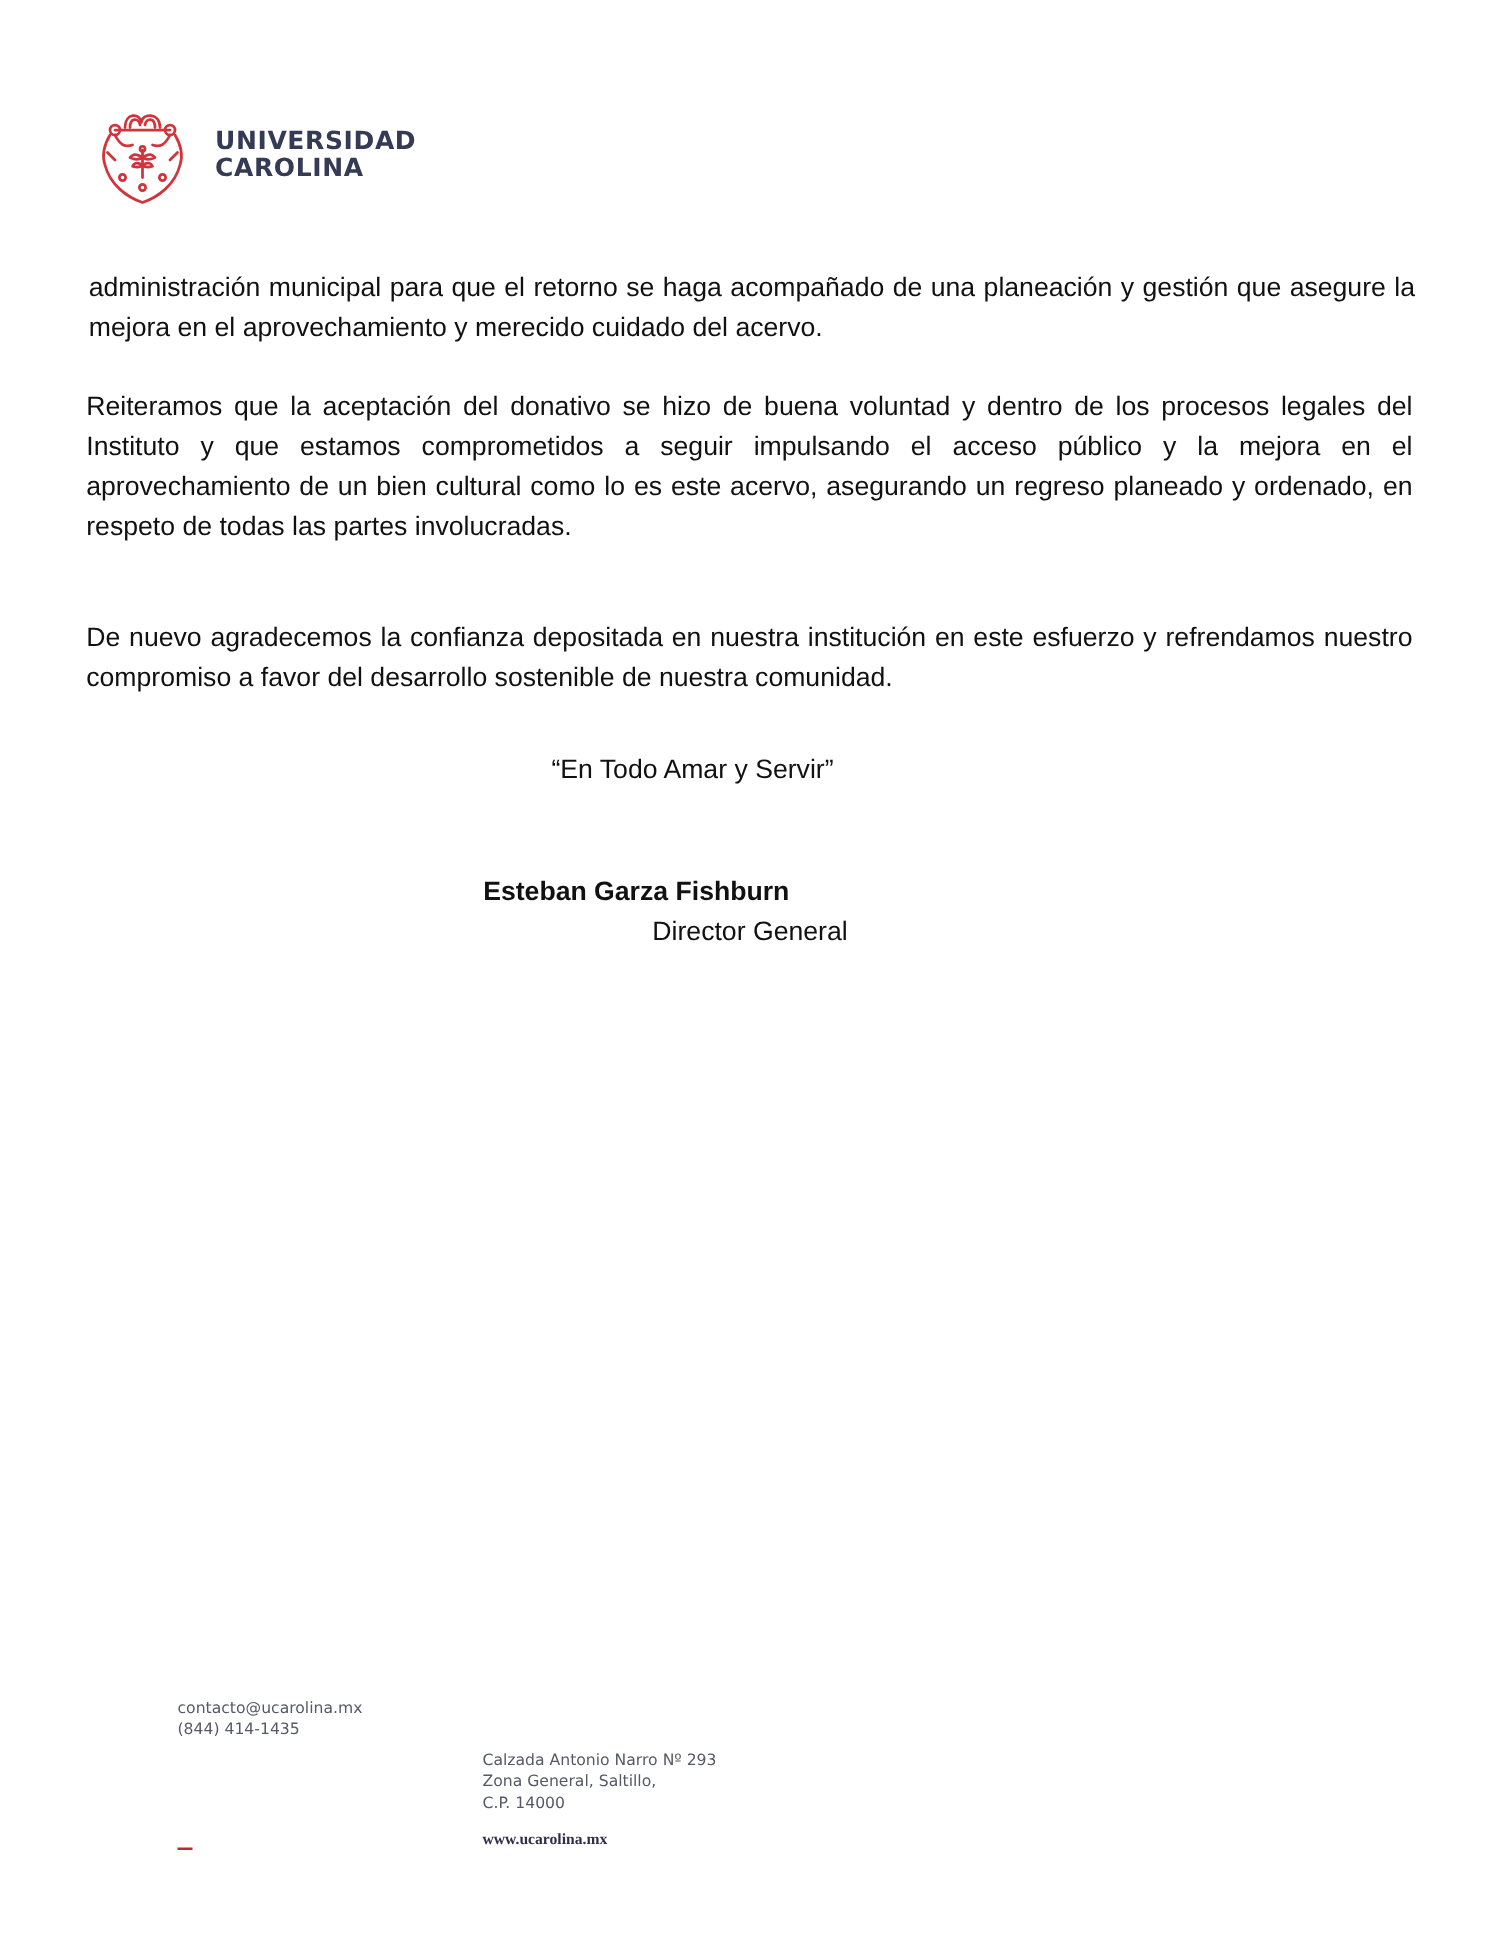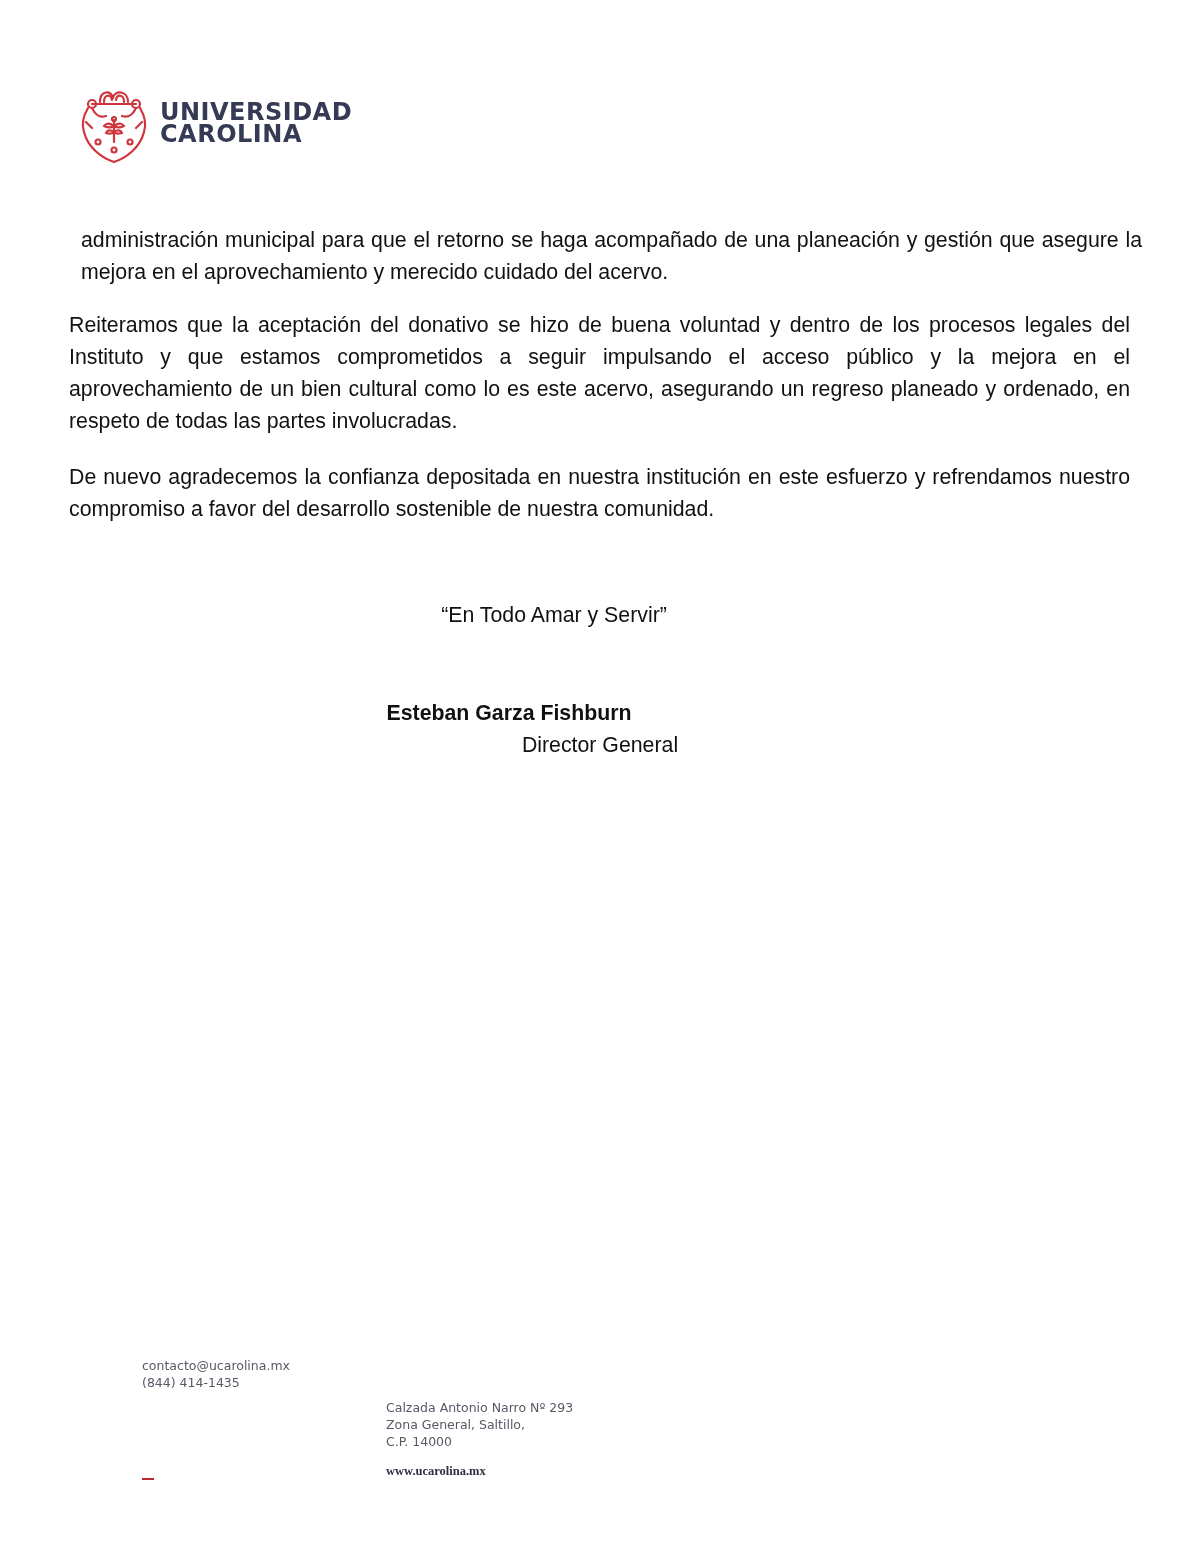--- a/index.html
+++ b/index.html
@@ -1,24 +1,24 @@
 <!DOCTYPE html>
 <html><head>
 <meta charset="utf-8">
 <style>
   html, body { margin: 0; padding: 0; background: #ffffff; }
   body { width: 1200px; height: 1552px; position: relative; overflow: hidden; font-family: "Liberation Sans", sans-serif; color: #111111; }
   .logo { position: absolute; left: 78px; top: 82px; display: flex; align-items: center; }
   .crest { width: 72px; height: 82px; }
-  .logo-text { margin-left: 10px; font-family: "DejaVu Sans", sans-serif; font-weight: bold; color: #353a55; font-size: 24px; line-height: 22px; letter-spacing: 0.5px; }
+  .logo-text { margin-left: 22px; font-family: "DejaVu Sans", sans-serif; font-weight: bold; color: #353a55; font-size: 20px; line-height: 22px; letter-spacing: 0.5px; }
   .logo-text div { display: block; }
   .body-text { position: absolute; left: 69px; width: 1061px; font-size: 21.3px; line-height: 32px; text-align: justify; }
   .p1 { top: 212px; }
   .p2 { top: 309px; }
-  .p3 { top: 461px; }
+  .p3 { top: 494px; }
   .motto { position: absolute; left: 0; width: 1108px; top: 599px; text-align: center; font-size: 21.3px; line-height: 32px; }
   .sig-name { position: absolute; left: 0; width: 1018px; top: 697px; text-align: center; font-size: 21.3px; line-height: 32px; font-weight: bold; }
   .sig-title { position: absolute; left: 0; width: 1200px; top: 729px; text-align: center; font-size: 21.3px; line-height: 32px; }
   .footer-col { position: absolute; font-family: "DejaVu Sans", sans-serif; font-size: 12.5px; line-height: 17px; color: #555a66; }
   .fc1 { left: 142px; top: 1357px; }
   .fc2 { left: 386px; top: 1399px; }
   .footer-dash { position: absolute; left: 142px; top: 1478px; width: 12px; height: 2px; background: #c1272d; }
   .footer-url { position: absolute; left: 386px; top: 1464px; font-family: Liberation Serif, serif; font-weight: bold; font-size: 12.5px; color: #2c2f45; }
 </style>
 </head>
@@ -52,21 +52,21 @@
     <circle cx="20" cy="60" r="2.5"></circle>
     <circle cx="52" cy="60" r="2.5"></circle>
     <circle cx="36" cy="68" r="2.5"></circle>
   </svg>
   <div class="logo-text">
     <div>UNIVERSIDAD</div>
     <div>CAROLINA</div>
   </div>
 </div>
 
-<p class="body-text p1" style="margin:12px">administración municipal para que el retorno se haga acompañado de una planeación y gestión que asegure la mejora en el aprovechamiento y merecido cuidado del acervo.</p>
+<p class="body-text p1" style="margin:2px">administración municipal para que el retorno se haga acompañado de una planeación y gestión que asegure la mejora en el aprovechamiento y merecido cuidado del acervo.</p>
 <p class="body-text p2" style="margin:0">Reiteramos que la aceptación del donativo se hizo de buena voluntad y dentro de los procesos legales del Instituto y que estamos comprometidos a seguir impulsando el acceso público y la mejora en el aprovechamiento de un bien cultural como lo es este acervo, asegurando un regreso planeado y ordenado, en respeto de todas las partes involucradas.</p>
 <p class="body-text p3" style="margin:0">De nuevo agradecemos la confianza depositada en nuestra institución en este esfuerzo y refrendamos nuestro compromiso a favor del desarrollo sostenible de nuestra comunidad.</p>
 
 <div class="motto">“En Todo Amar y Servir”</div>
 
 <div class="sig-name">Esteban Garza Fishburn</div>
 <div class="sig-title">Director General</div>
 
 <div class="footer-col fc1">
   <div>contacto@ucarolina.mx</div>

